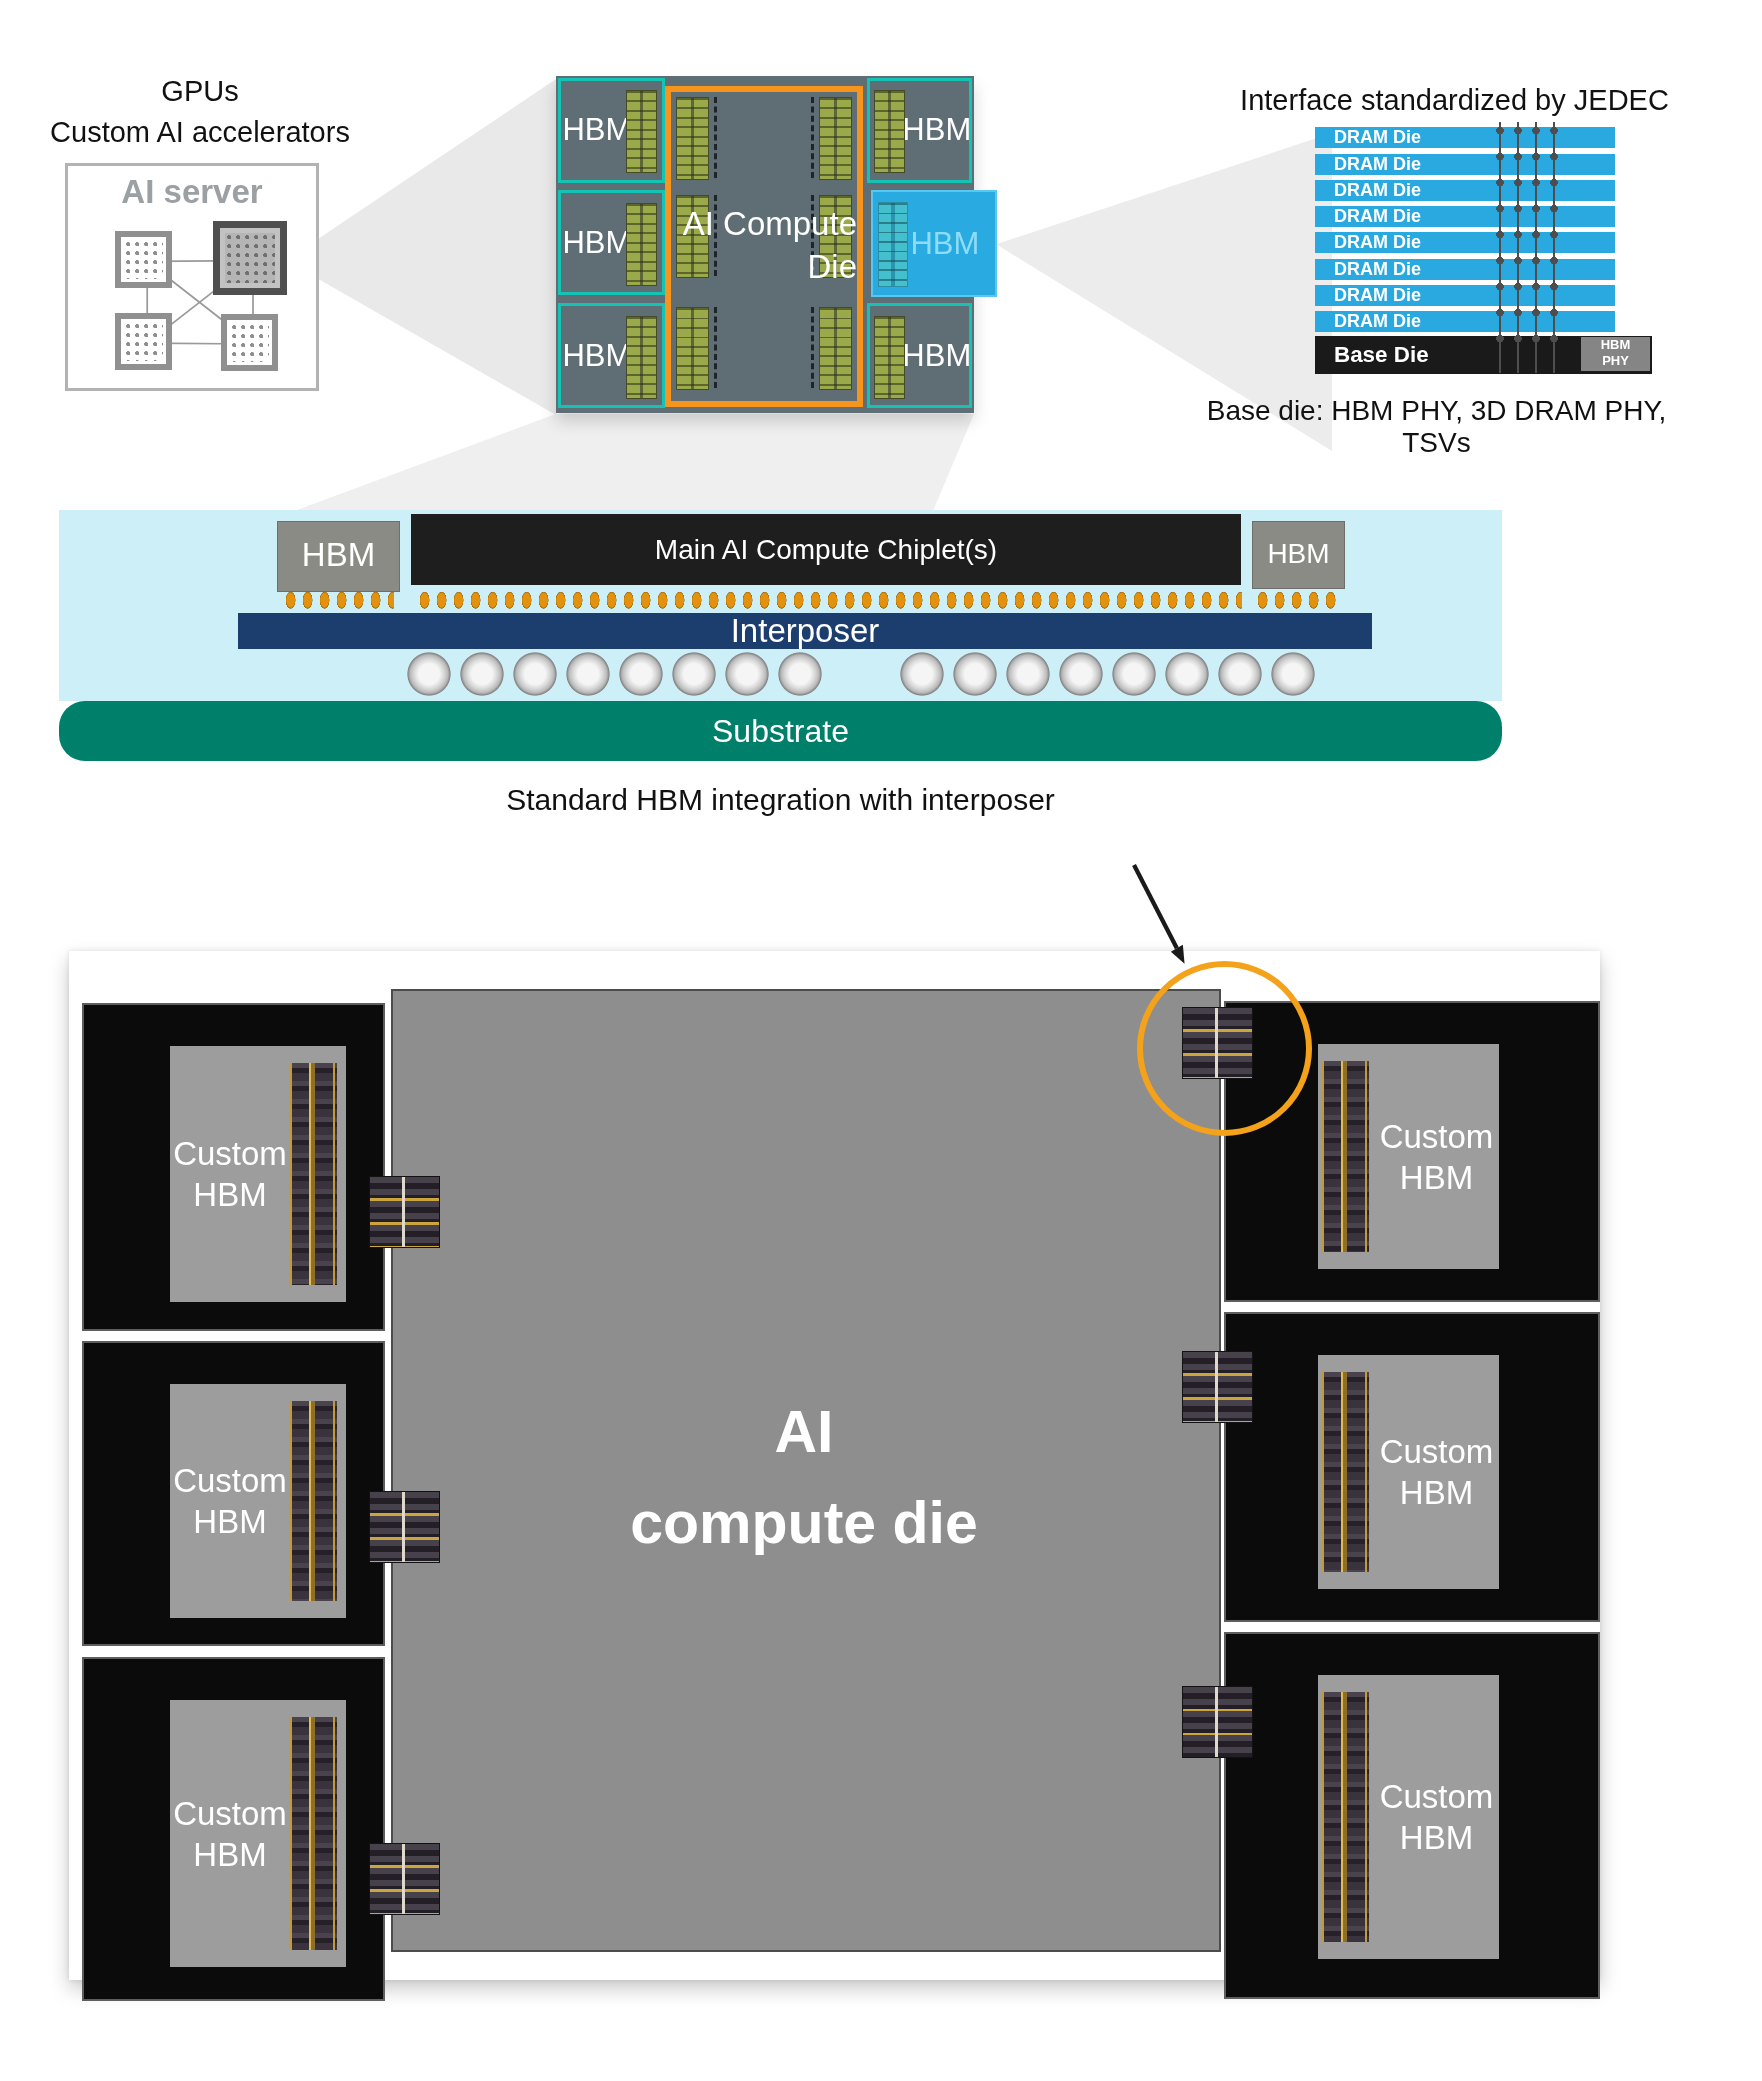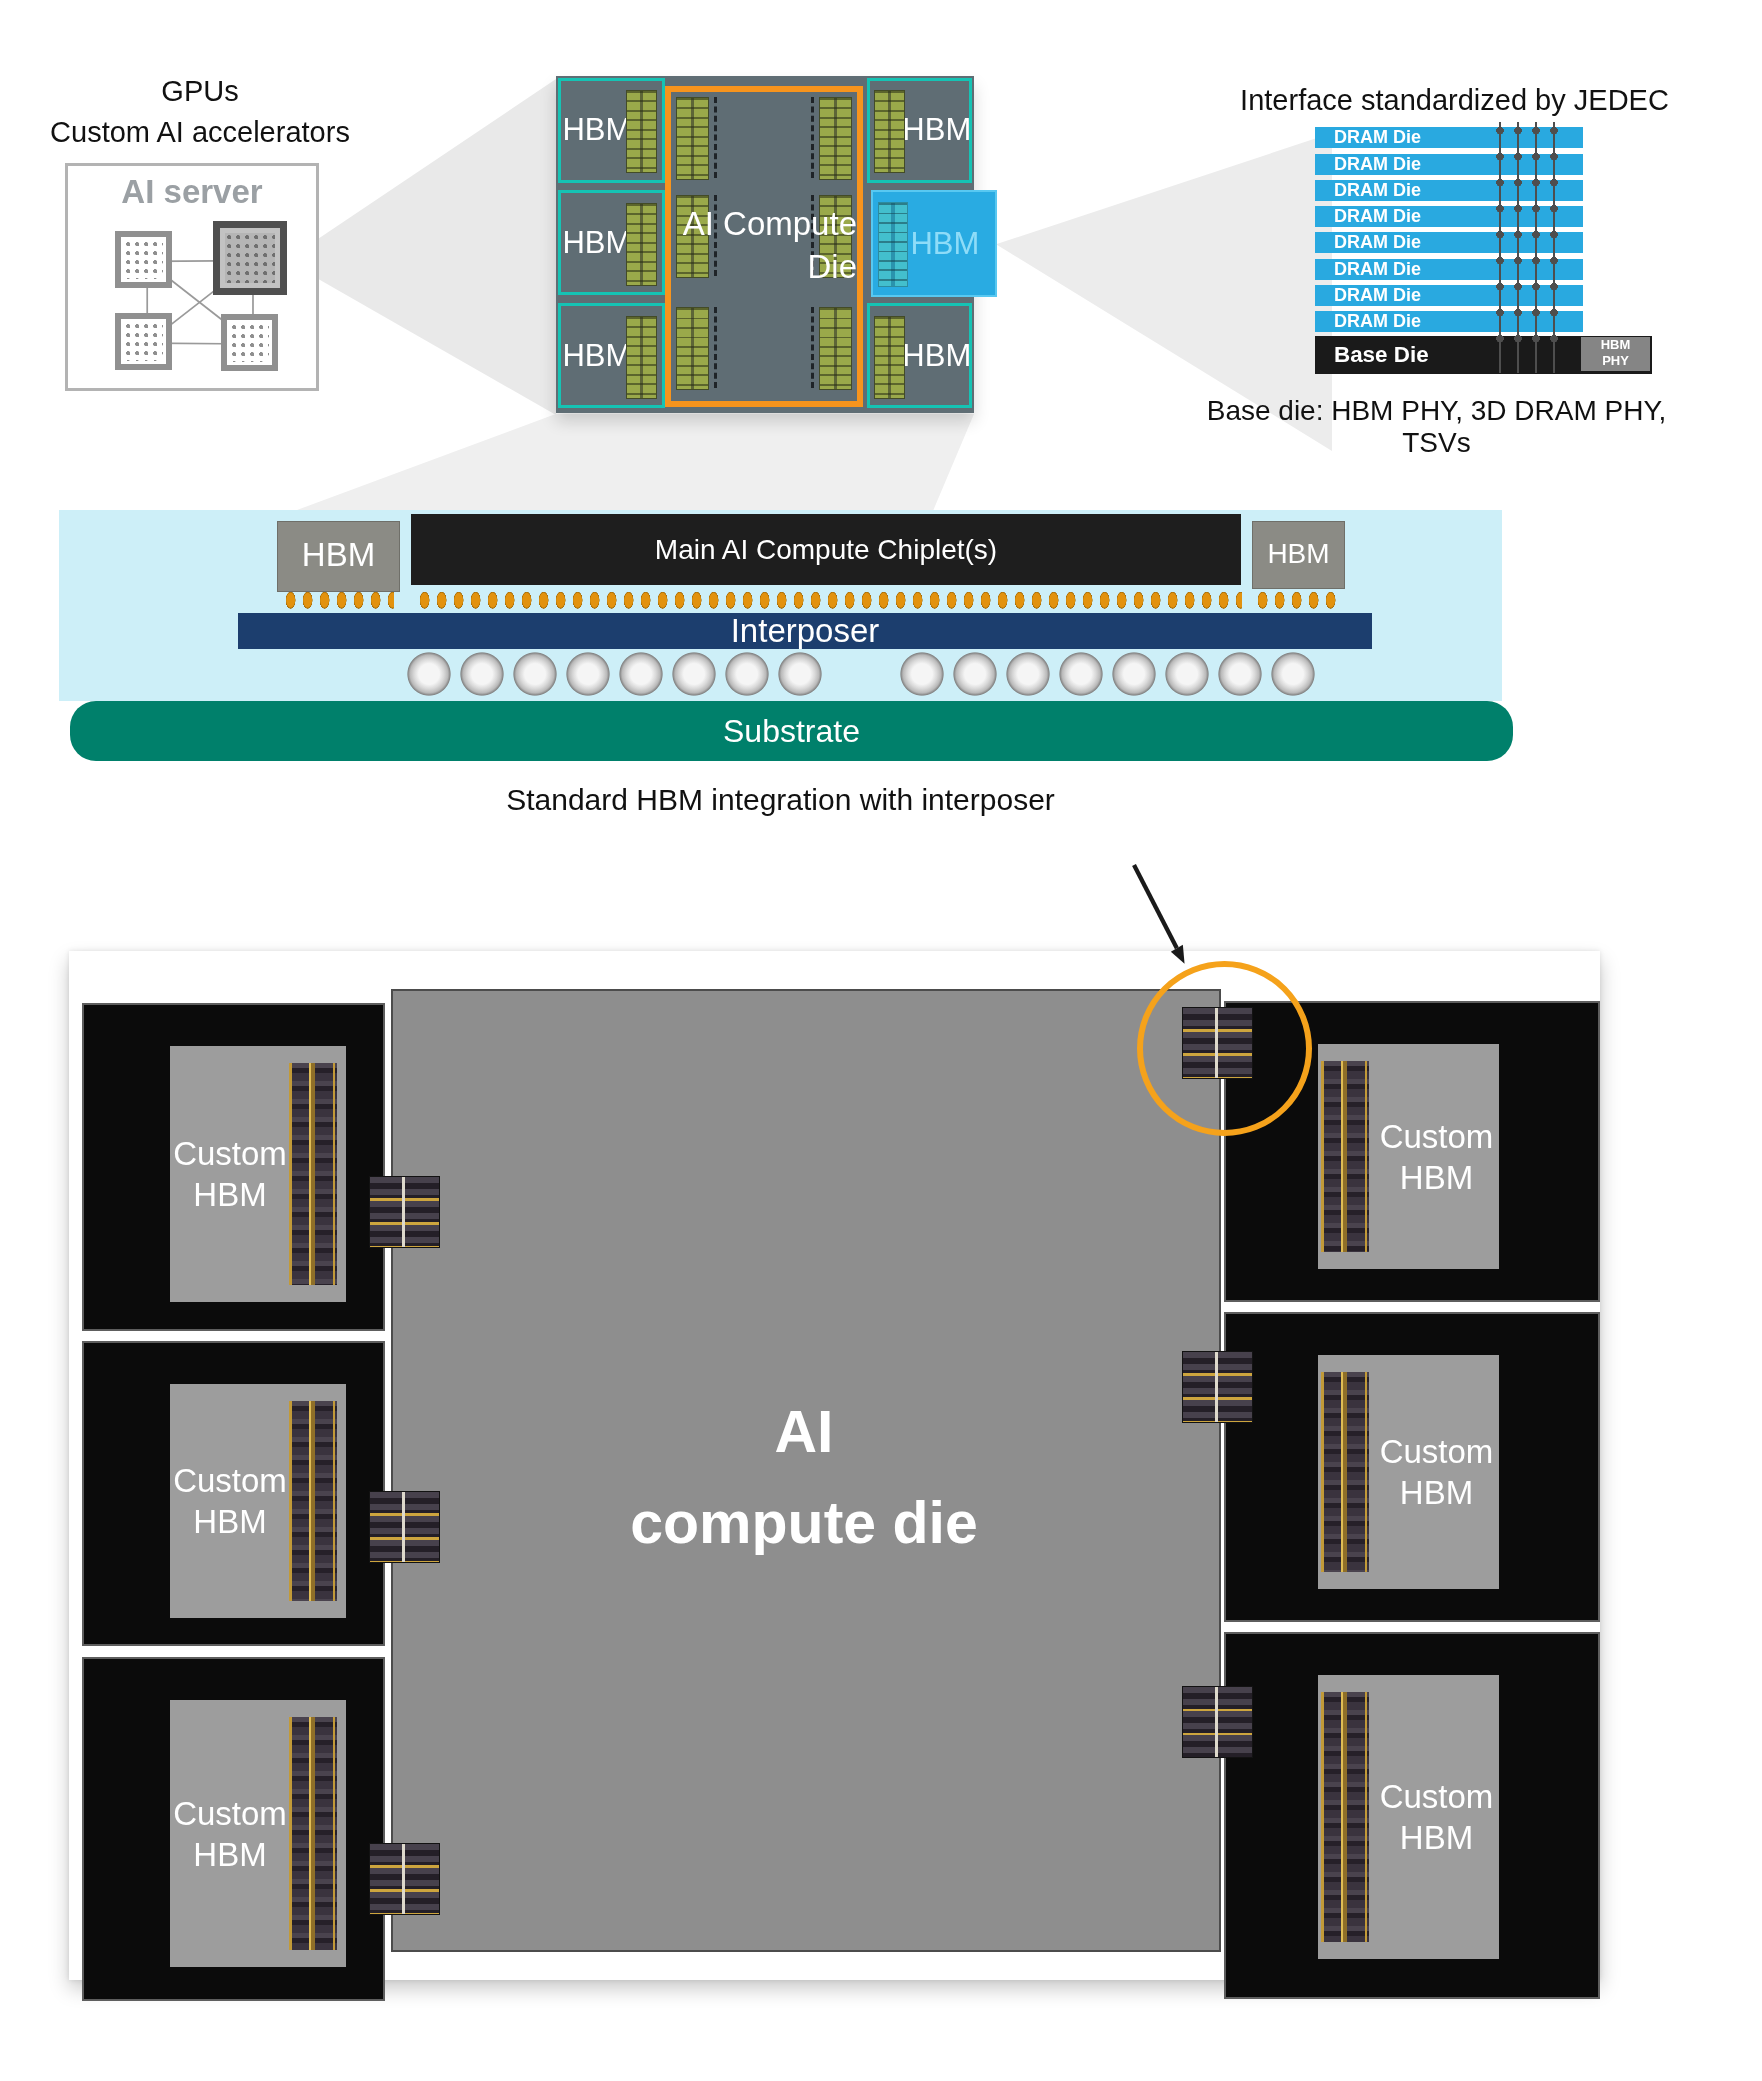--- a/index.html
+++ b/index.html
@@ -30,21 +30,21 @@
      background:repeating-linear-gradient(180deg,rgba(20,60,70,.5) 0 1.7px,transparent 1.7px 9.5px),
                 linear-gradient(90deg,#43bfcd 0 44%,#2a93ad 44% 56%,#43bfcd 56% 100%);}
   .dash{position:absolute;width:0;border-left:3.4px dashed #1f2428;}
   .die{position:absolute;border:6px solid #F7941D;box-sizing:border-box;}
   .die-lbl{position:absolute;left:0;width:100%;text-align:center;color:#fff;font-size:33px;line-height:43px;}
   .bluehbm{position:absolute;background:#29ABE2;border:2.6px solid #58c8f1;box-sizing:border-box;}
   .bluehbm .lbl{position:absolute;top:50%;transform:translateY(-50%);right:8.6px;width:83px;text-align:center;
                 font-size:31px;color:#8edcf8;}
   
   .cap{font-size:29px;}
-  .drambar{position:absolute;background:#29A9E0;height:20.6px;width:268px;left:1315px;
+  .drambar{position:absolute;background:#29A9E0;height:20.6px;width:300px;left:1315px;
            color:#fff;font-size:18px;font-weight:bold;line-height:20.6px;padding-left:19px;box-sizing:border-box;}
   .tsv-lines{position:absolute;left:1491px;top:122px;width:72px;height:251px;
      background:repeating-linear-gradient(90deg,transparent 0 7.7px,#4e4e4e 7.7px 10.3px,transparent 10.3px 18px);}
   .tsv-dots{position:absolute;left:1491px;top:122px;width:72px;height:224px;
      background-image:radial-gradient(circle 3.9px at 9px 8.6px,#4e4e4e 97%,transparent);
      background-size:18px 26px;}
   .basedie{position:absolute;left:1315px;top:336px;width:337px;height:38px;background:#1a1a1a;
            color:#fff;font-size:22.4px;font-weight:bold;line-height:38px;padding-left:19px;box-sizing:border-box;}
   .phybox{position:absolute;left:1581px;top:337px;width:69px;height:34px;background:#858585;color:#fff;
           font-size:13px;font-weight:bold;line-height:16.3px;text-align:center;}
@@ -194,21 +194,21 @@
     <span>HBM</span>
   </div>
   <div class="bumps" style="left:282px;top:589px;width:112px;"></div>
   <div class="bumps" style="left:416px;top:589px;width:826px;"></div>
   <div class="bumps" style="left:1254px;top:589px;width:89px;"></div>
   <div class="interposer" style="left:238px;top:613px;width:1134px;height:36px;">
     <span>Interposer</span>
   </div>
   <div class="balls" style="left:402px;top:649px;width:428px;"></div>
   <div class="balls" style="left:895px;top:649px;width:428px;"></div>
-  <div class="substrate" style="left:70px;top:701px;width:1443px;height:60px;border-radius:26px;">
+  <div class="substrate" style="left:59px;top:701px;width:1443px;height:60px;border-radius:26px;">
     <span>Substrate</span>
   </div>
   <div class="abs ctr" style="left:59px;top:783px;width:1443px;font-size:30px;">Standard HBM integration with interposer</div>
 
   <div class="abs bpanel" style="left:69px;top:951px;width:1531px;height:1029px;"></div>
   <div class="bdie" style="left:391px;top:989px;width:826px;height:959px;"></div>
   <div class="bdie-lbl" style="left:391px;top:1387px;width:826px;">
     <div>AI</div>
     <div>compute die</div>
   </div>

